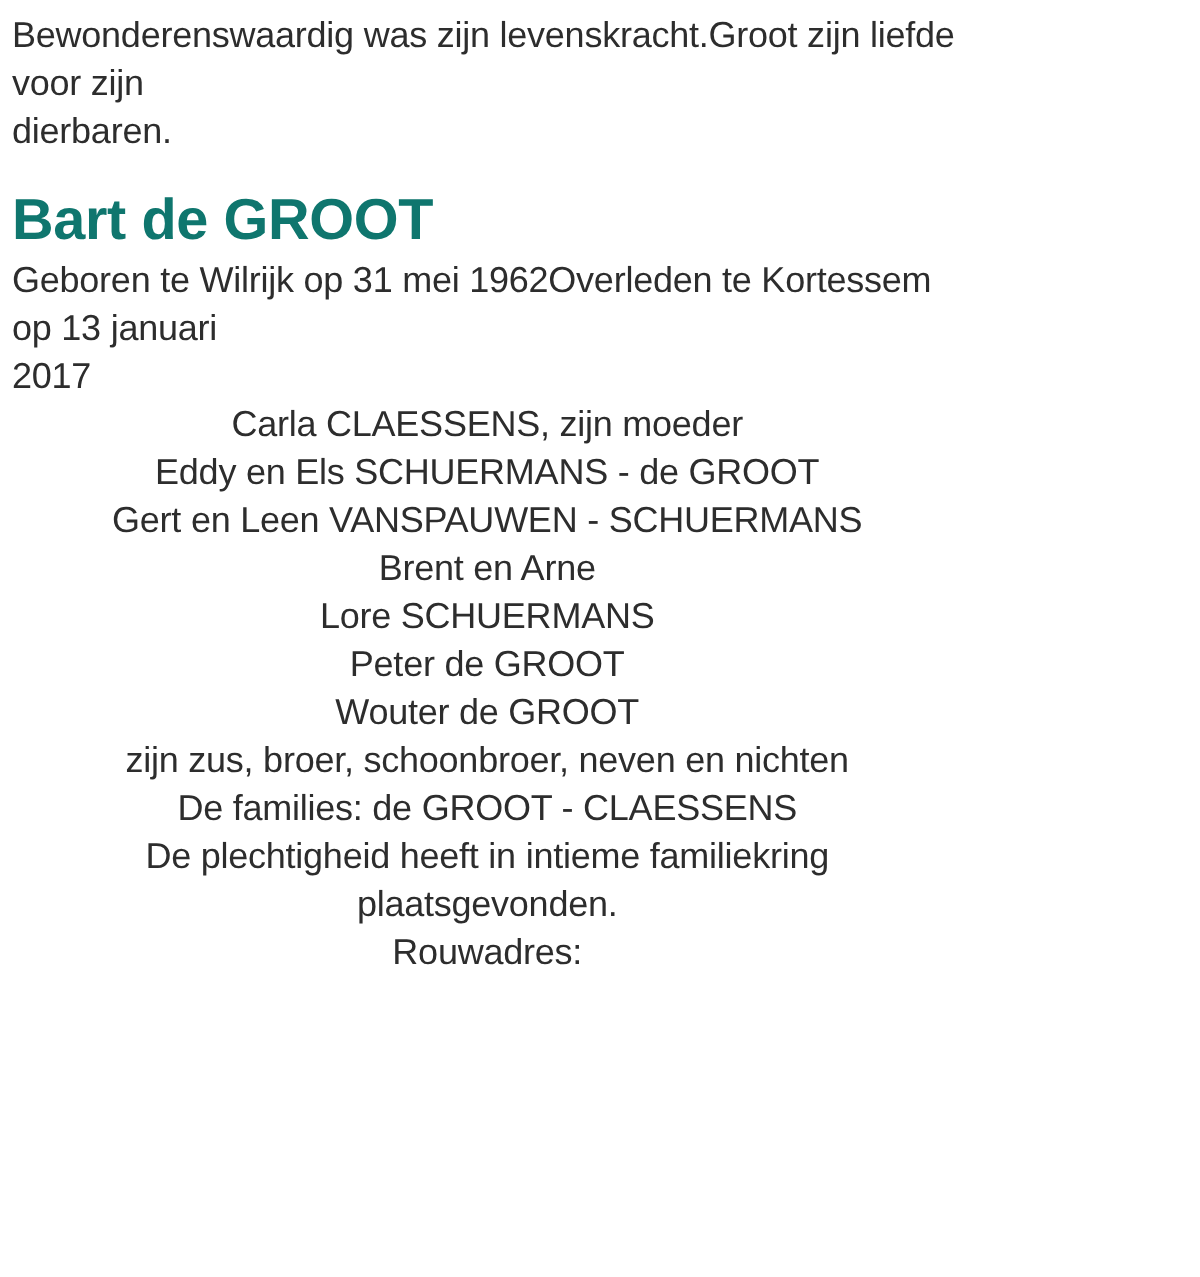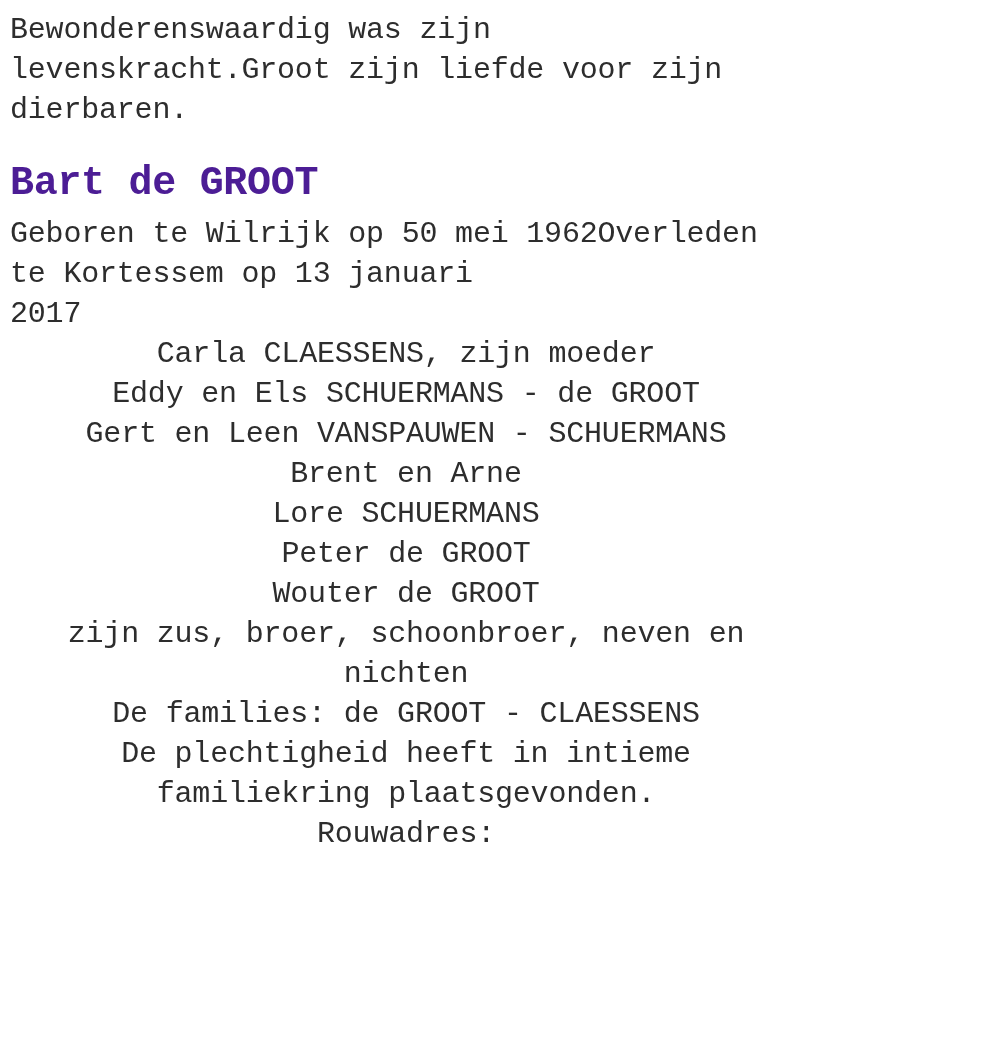--- a/index.html
+++ b/index.html
@@ -7,54 +7,54 @@
     padding: 0;
     background: #ffffff;
   }
   .doc {
     width: 810px;
     min-height: 1064px;
     box-sizing: border-box;
     padding: 10px 8px 10px 10px;
     background: #ffffff;
     color: #2d2d2d;
-    font-family: Liberation Mono, monospace;
+    font-family: Liberation Sans, sans-serif;
   }
   p.body {
     margin: 0;
     font-size: 30px;
     line-height: 40px;
     font-weight: 400;
     white-space: pre-line; 
     letter-spacing: -0.2px;
   }
   .block-gap {
     margin-top: 40px;
     text-align: center;
   }
   h1.name {
     margin: 30px 0 6px 0;
-    font-size: 40px;
+    font-size: 48px;
     line-height: 48px;
     font-weight: 700;
-    color: #4c1d95;
+    color: #0f766e;
     letter-spacing: -0.3px;
   }
 </style>
 </head>
 <body>
 
 <div class="doc">
 
   <p class="body">Bewonderenswaardig was zijn levenskracht.Groot zijn liefde voor zijn
 dierbaren.</p>
 
   <h1 class="name">Bart de GROOT</h1>
 
-  <p class="body">Geboren te Wilrijk op 50 mei 1962Overleden te Kortessem op 13 januari
+  <p class="body">Geboren te Wilrijk op 31 mei 1962Overleden te Kortessem op 13 januari
 2017</p>
 
   <p class="body block-gap">Carla CLAESSENS, zijn moeder
 Eddy en Els SCHUERMANS - de GROOT
 Gert en Leen VANSPAUWEN - SCHUERMANS
 Brent en Arne
 Lore SCHUERMANS
 Peter de GROOT
 Wouter de GROOT
 zijn zus, broer, schoonbroer, neven en nichten

